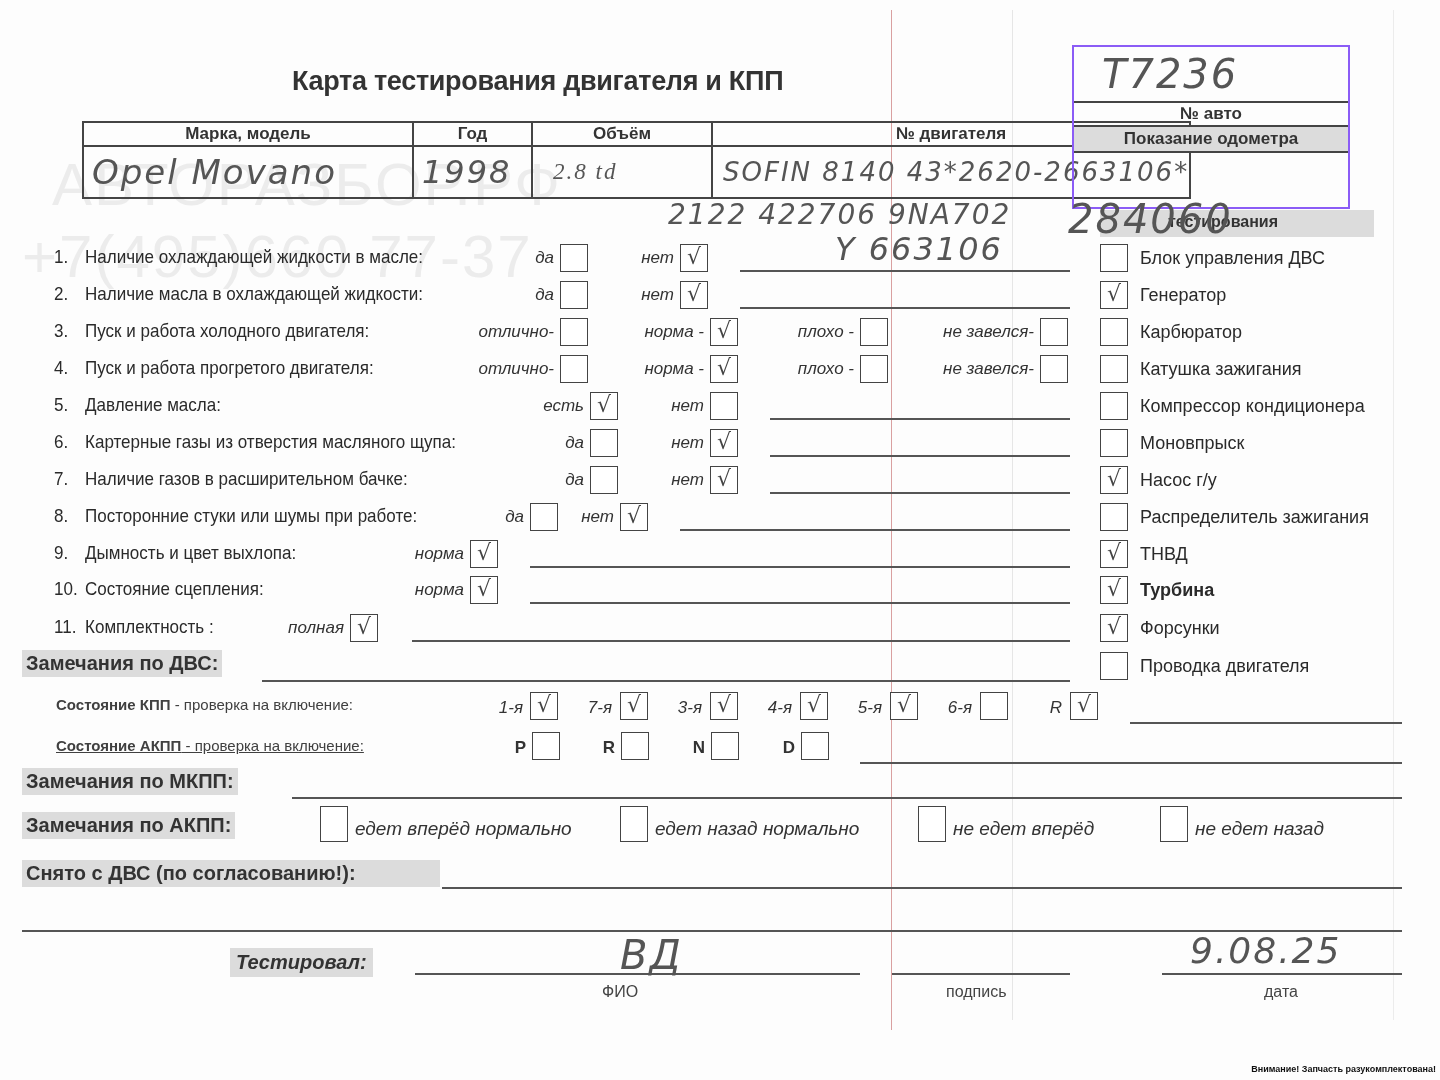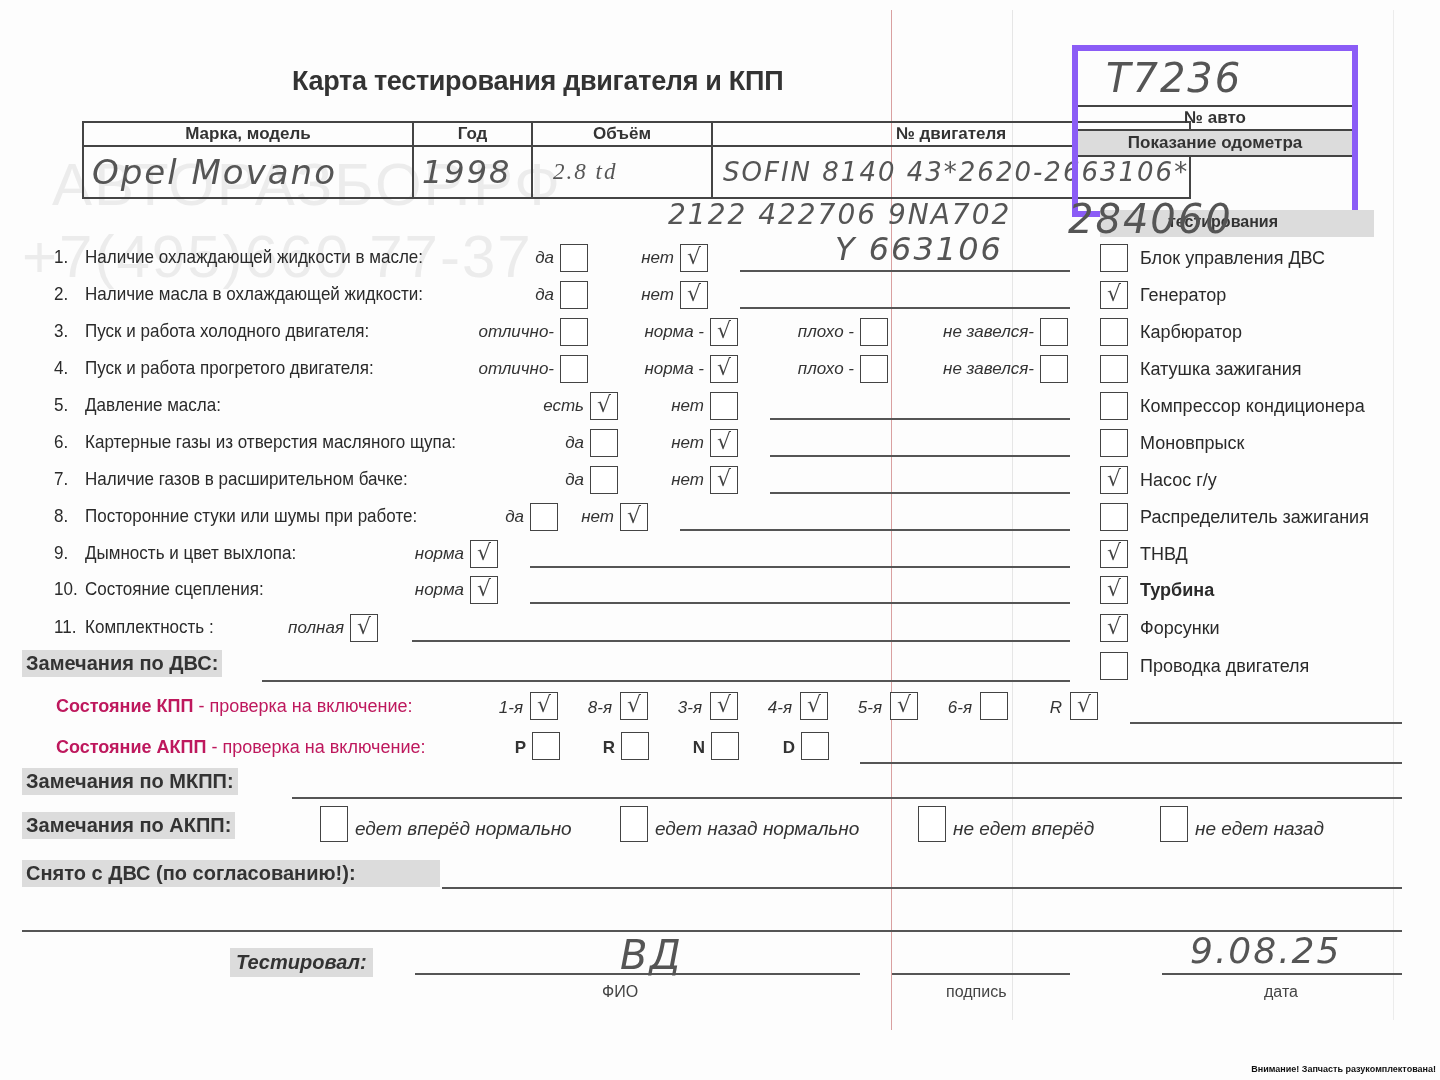--- a/index.html
+++ b/index.html
@@ -17,33 +17,33 @@
 
   .title { position:absolute; left:292px; top:66px; font-size:27px; font-weight:bold; color:#333; letter-spacing:-0.3px; }
 
   
   .htab { position:absolute; left:82px; top:121px; border-collapse:collapse; }
   .htab td, .htab th { border:2px solid #444; padding:0; }
   .htab th { height:22px; font-size:17px; font-weight:bold; color:#333; text-align:center; }
   .htab td { height:50px; }
   .hand { font-family:"DejaVu Sans", sans-serif; font-weight:200; color:#555; font-style:italic; letter-spacing:2px; }
 
-  .autobox { position:absolute; left:1072px; top:45px; width:274px; border:6px solid #8b5cf6; }
+  .autobox { position:absolute; left:1072px; top:45px; width:274px; border:2px solid #8b5cf6; }
   .autobox .v { height:54px; border-bottom:2px solid #444; font-size:40px; padding-left:28px; line-height:54px; }
   .autobox .l { height:22px; border-bottom:2px solid #444; font-size:17px; font-weight:bold; text-align:center; line-height:22px; color:#333; }
   .autobox .l2 { height:24px; background:#dcdcdc; border-bottom:2px solid #444; font-size:17px; font-weight:bold; text-align:center; line-height:24px; color:#333; }
   .autobox .v2 { height:54px; }
 
   .cb { position:absolute; width:28px; height:28px; border:1.5px solid #444; background:#fff; box-sizing:border-box; font-family:"DejaVu Sans", sans-serif; font-size:22px; line-height:24px; text-align:center; color:#444; }
   .q { position:absolute; font-size:18.5px; color:#2a2a2a; white-space:nowrap; transform:scaleX(0.92); transform-origin:left; }
   .opt { position:absolute; font-size:17px; font-style:italic; color:#333; white-space:nowrap; }
   .line { position:absolute; height:2px; background:#555; }
   .grey-label { position:absolute; background:#dcdcdc; font-weight:bold; font-size:20px; color:#333; padding:2px 4px; white-space:nowrap; }
   .kp { position:absolute; font-size:18px; color:#2a2a2a; white-space:nowrap; }
-  .bold-q { position:absolute; font-size:18px; color:#be185d; white-space:nowrap; }
+  .bold-q { position:absolute; font-size:15px; color:#404040; white-space:nowrap; }
   .bold-q b { font-weight:bold; }
   .small { position:absolute; font-size:16px; color:#444; }
 </style>
 </head>
 <body>
 
 <div class="fold-red"></div>
 <div class="fold-grey"></div>
 <div class="fold-grey2"></div>
 
@@ -198,36 +198,36 @@
     <div class="kp" style="left: 1140px; top: 656px; text-align: center;">Проводка двигателя</div>
   </div>
 
 <div class="grey-label" style="left:22px;top:650px;">Замечания по ДВС:</div>
 <div class="line" style="left:262px;top:680px;width:808px;"></div>
 
 <div class="bold-q" style="left:56px;top:696px;"><b>Состояние КПП</b><span> - проверка на включение:</span></div>
 <div id="mgears">
     <div class="opt" style="left: auto; top: 698px; right: 917px;">1-я</div>
     <div class="cb" style="left: 530px; top: 692px;">√</div>
-    <div class="opt" style="left: auto; top: 698px; right: 828px;">8-я</div>
+    <div class="opt" style="left: auto; top: 698px; right: 828px;">7-я</div>
     <div class="cb" style="left: 620px; top: 692px;">√</div>
     <div class="opt" style="left: auto; top: 698px; right: 738px;">3-я</div>
     <div class="cb" style="left: 710px; top: 692px;">√</div>
     <div class="opt" style="left: auto; top: 698px; right: 648px;">4-я</div>
     <div class="cb" style="left: 800px; top: 692px;">√</div>
     <div class="opt" style="left: auto; top: 698px; right: 558px;">5-я</div>
     <div class="cb" style="left: 890px; top: 692px;">√</div>
     <div class="opt" style="left: auto; top: 698px; right: 468px;">6-я</div>
     <div class="cb" style="left: 980px; top: 692px;"></div>
     <div class="opt" style="left: auto; top: 698px; right: 378px;">R</div>
     <div class="cb" style="left: 1070px; top: 692px;">√</div>
   </div>
 <div class="line" style="left:1130px;top:722px;width:272px;"></div>
 
-<div class="bold-q" style="left:56px;top:737px;"><b>Состояние АКПП</b><span> - проверка на включение:</span></div>
+<div class="bold-q" style="left:56px;top:737px;text-decoration:underline;"><b>Состояние АКПП</b><span> - проверка на включение:</span></div>
 <div id="agears">
     <div class="opt" style="left: auto; top: 738px; right: 914px; font-style: normal; font-weight: bold;">P</div>
     <div class="cb" style="left: 532px; top: 732px;"></div>
     <div class="opt" style="left: auto; top: 738px; right: 825px; font-style: normal; font-weight: bold;">R</div>
     <div class="cb" style="left: 621px; top: 732px;"></div>
     <div class="opt" style="left: auto; top: 738px; right: 735px; font-style: normal; font-weight: bold;">N</div>
     <div class="cb" style="left: 711px; top: 732px;"></div>
     <div class="opt" style="left: auto; top: 738px; right: 645px; font-style: normal; font-weight: bold;">D</div>
     <div class="cb" style="left: 801px; top: 732px;"></div>
   </div>

